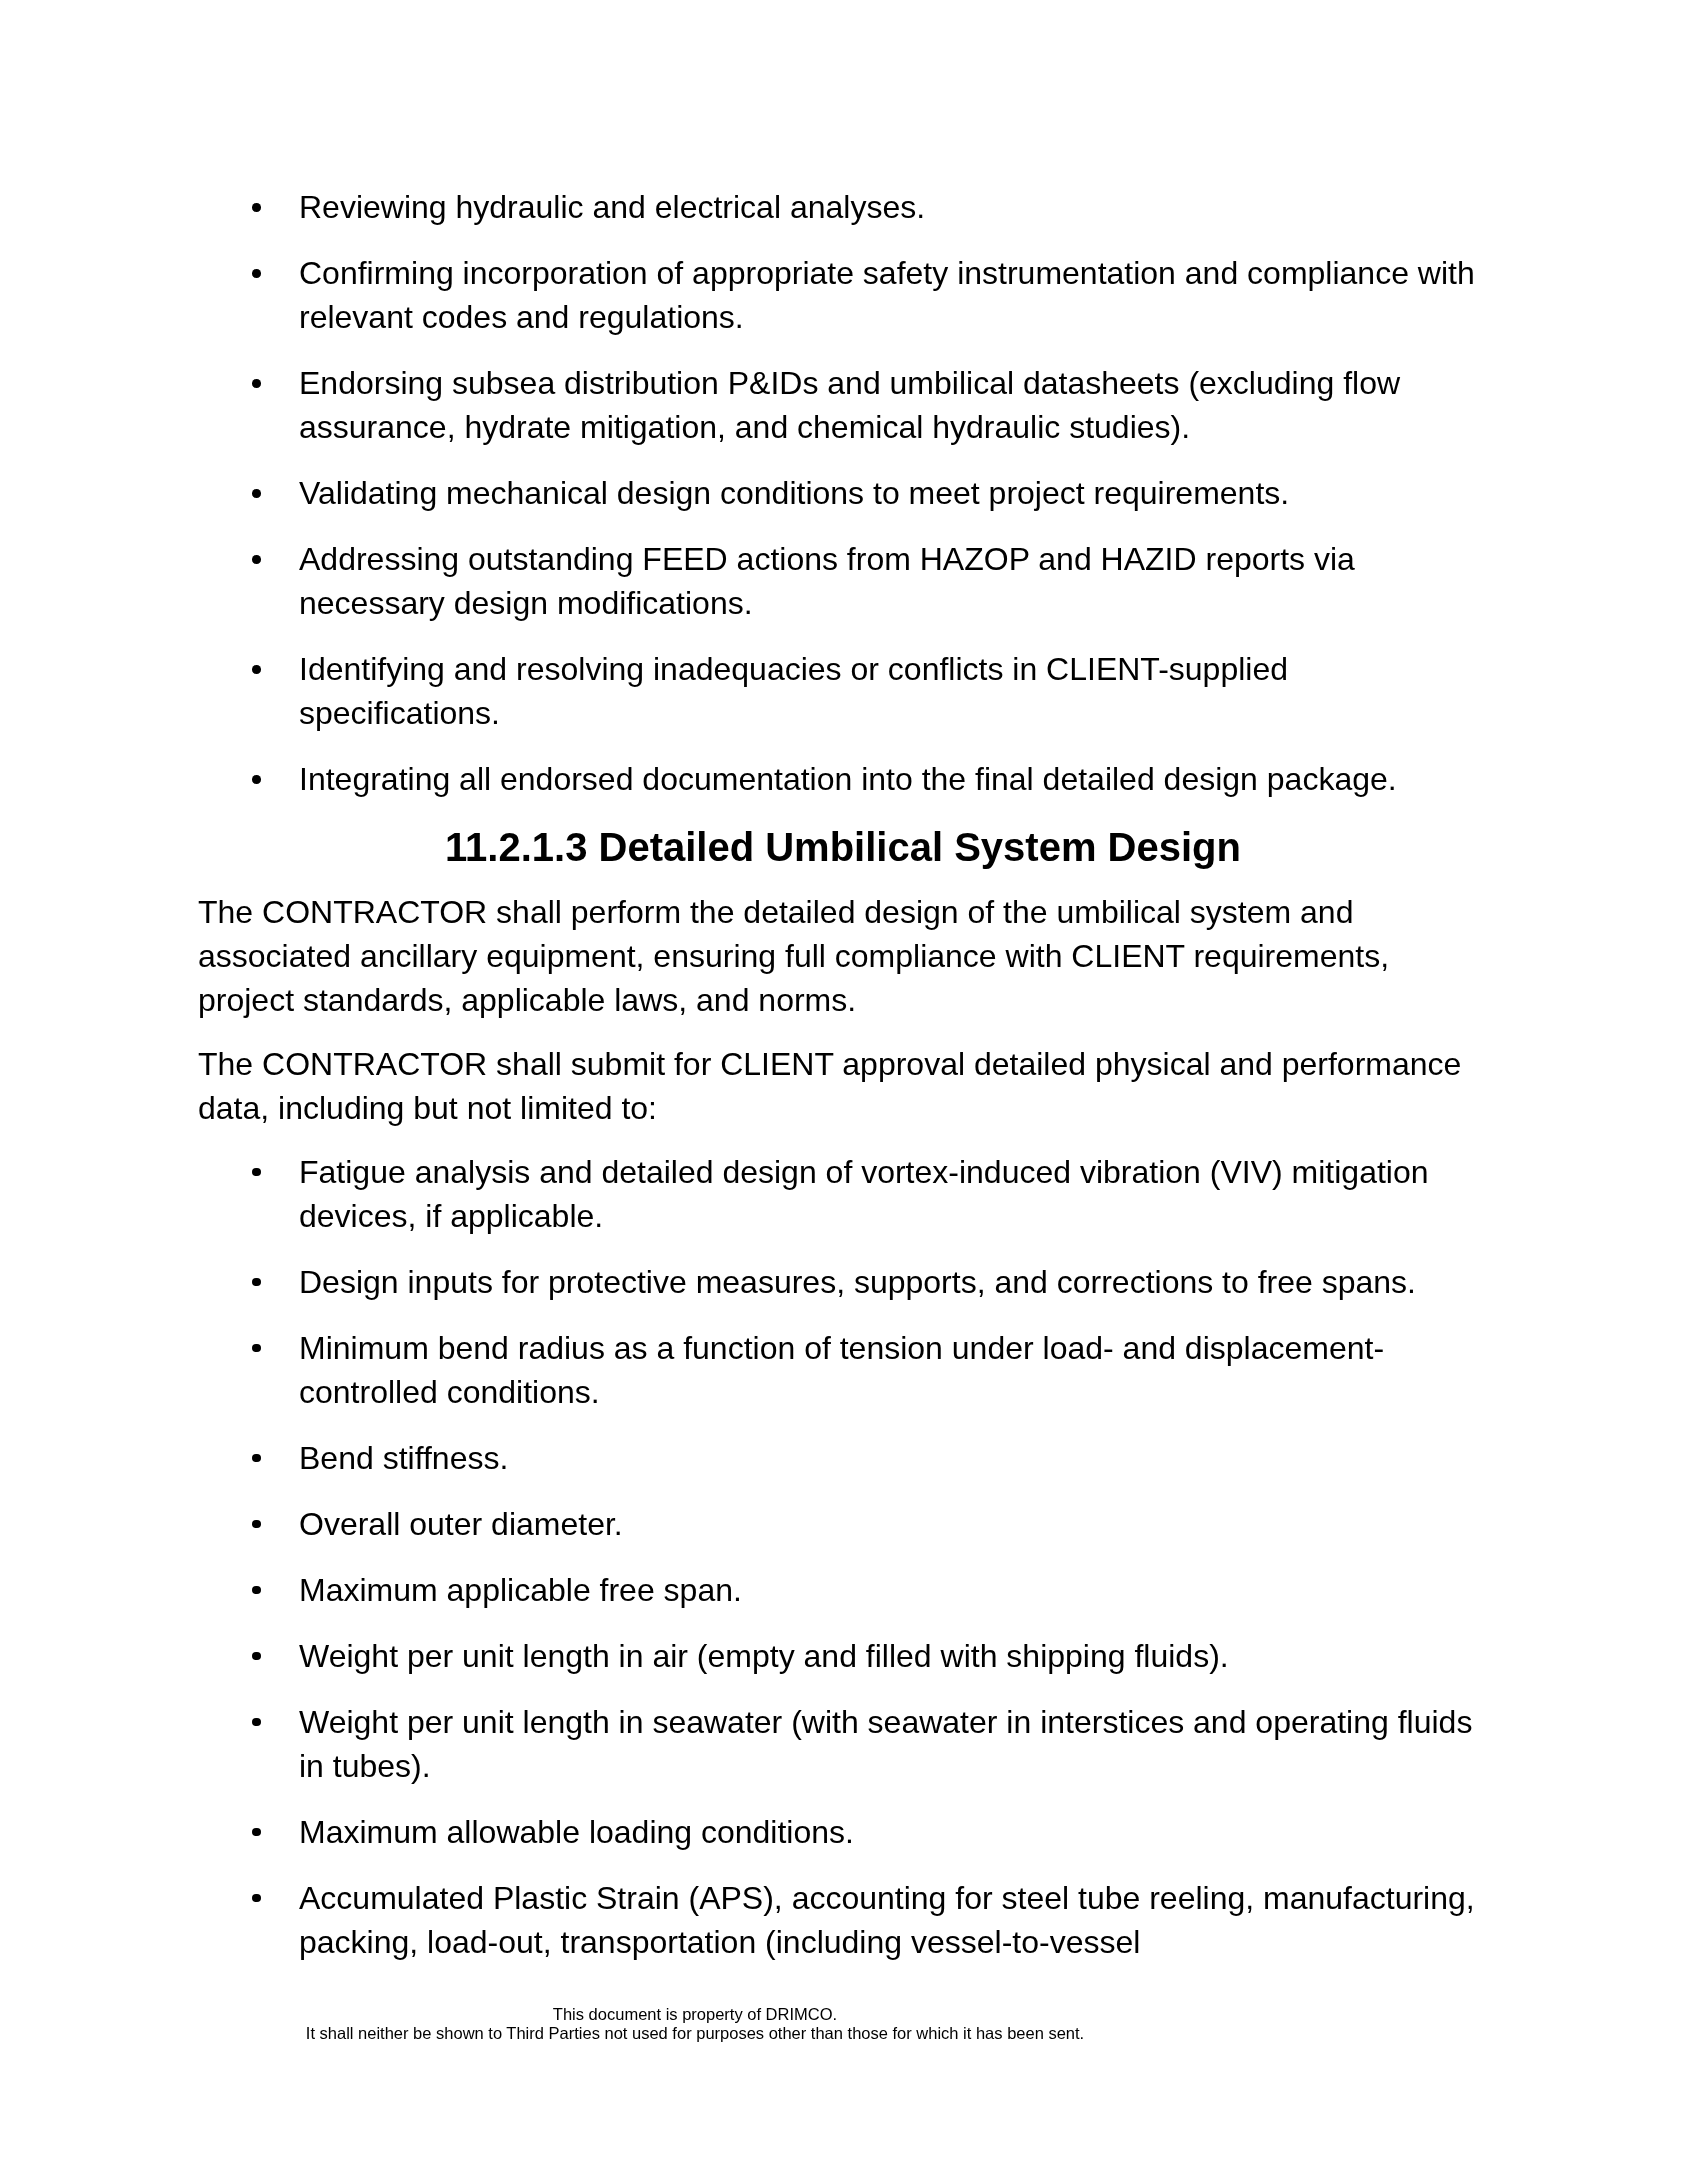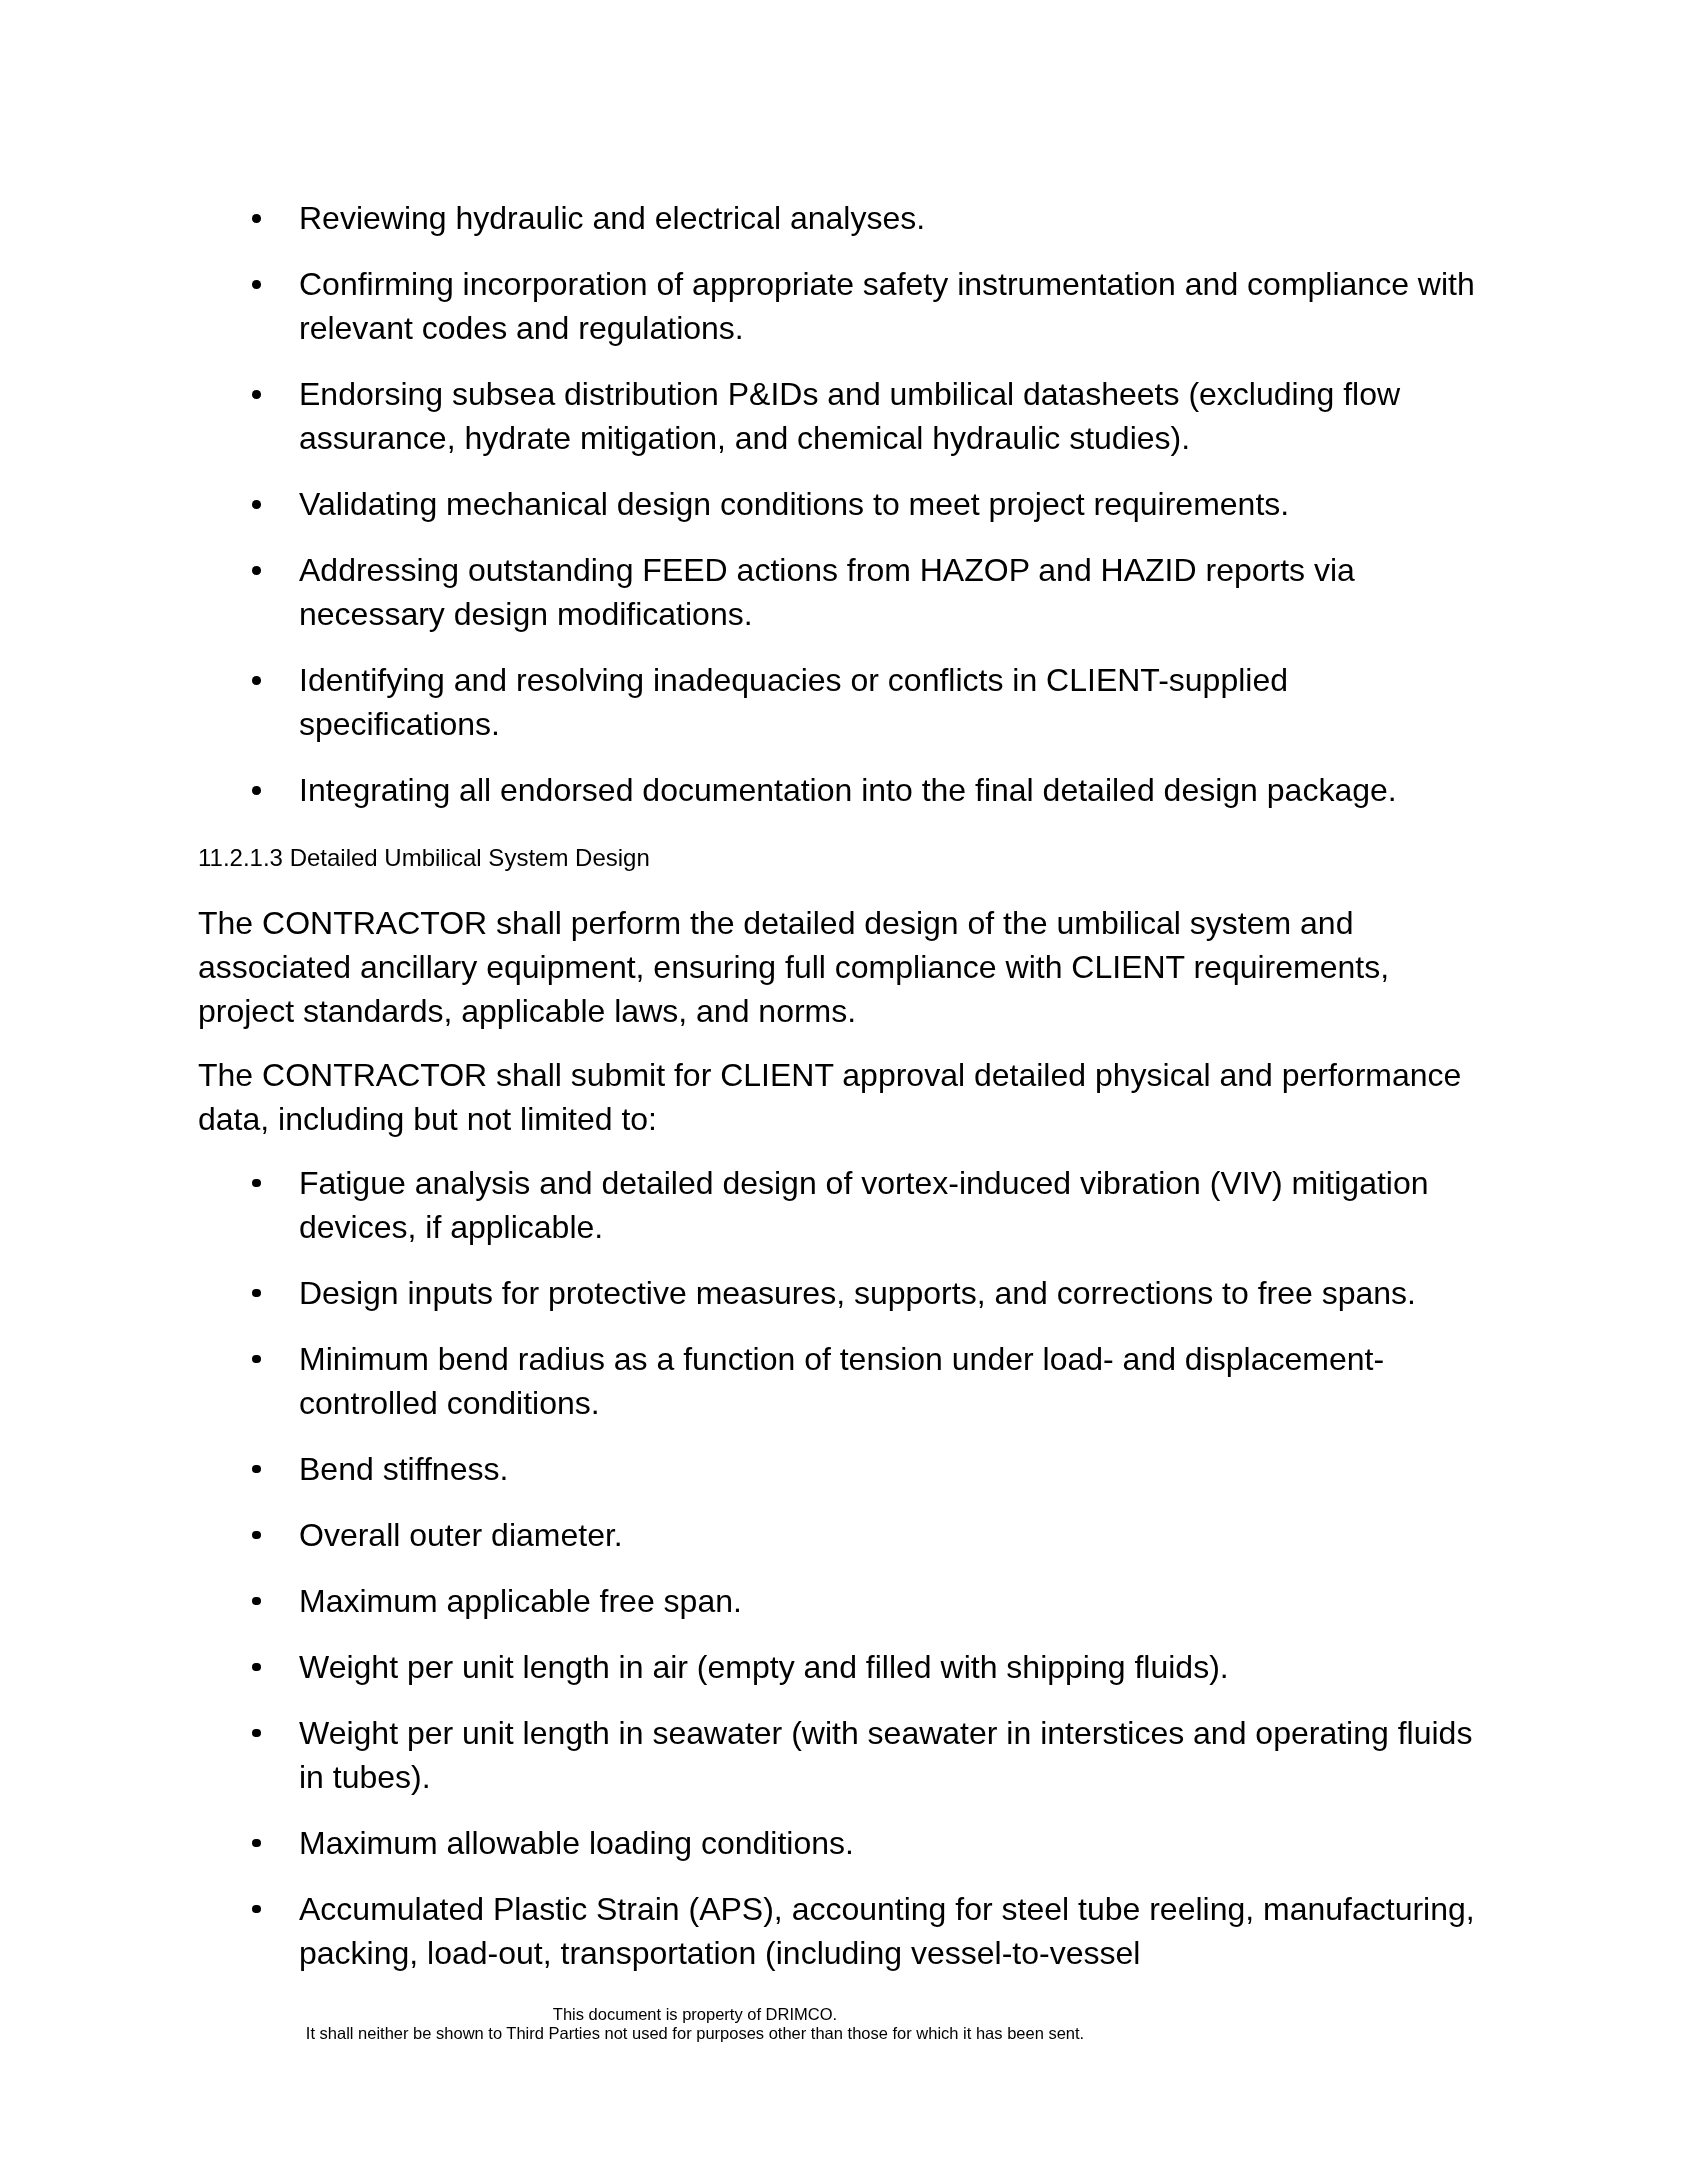--- a/index.html
+++ b/index.html
@@ -12,21 +12,21 @@
     width: 1687px;
     height: 2183px;
     background: #ffffff;
     color: #000000;
     font-family: "Liberation Sans", "DejaVu Sans", sans-serif;
     overflow: hidden;
   }
   .content {
     position: absolute;
     left: 198px;
-    top: 196px;
+    top: 185px;
     width: 1290px;
     font-size: 32px;
     line-height: 44px;
   }
   ul.bullet-list {
     list-style: none;
     margin: 0;
     padding: 0;
   }
   ul.bullet-list > li {
@@ -37,24 +37,25 @@
   .dot {
     position: absolute;
     left: 54px;
     top: 18px;
     width: 8.6px;
     height: 8.6px;
     background: #000000;
     border-radius: 50%;
   }
   h2.section-heading {
-    font-size: 24px;
+    font-size: 40px;
     line-height: 48px;
-    font-weight: normal;
+    font-weight: bold;
     margin: 18.5px 0 18.5px 0;
+    text-align: center;
   }
   p.body-para {
     margin: 0 0 20px 0;
   }
   .footer {
     position: absolute;
     left: 0;
     top: 2005px;
     width: 1390px;
     text-align: center;

